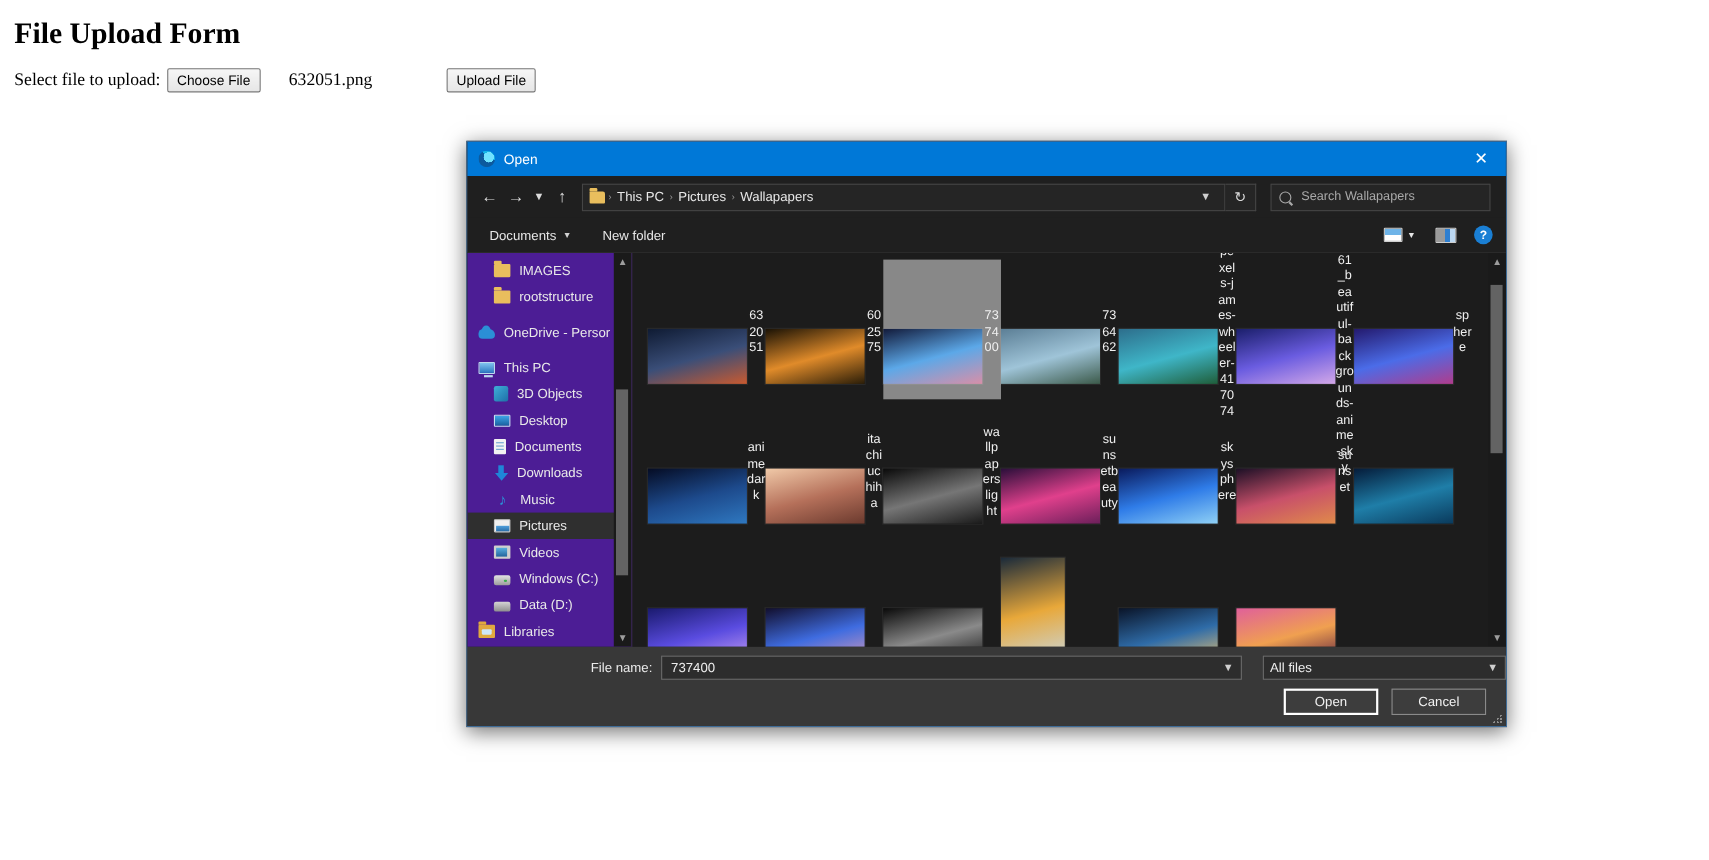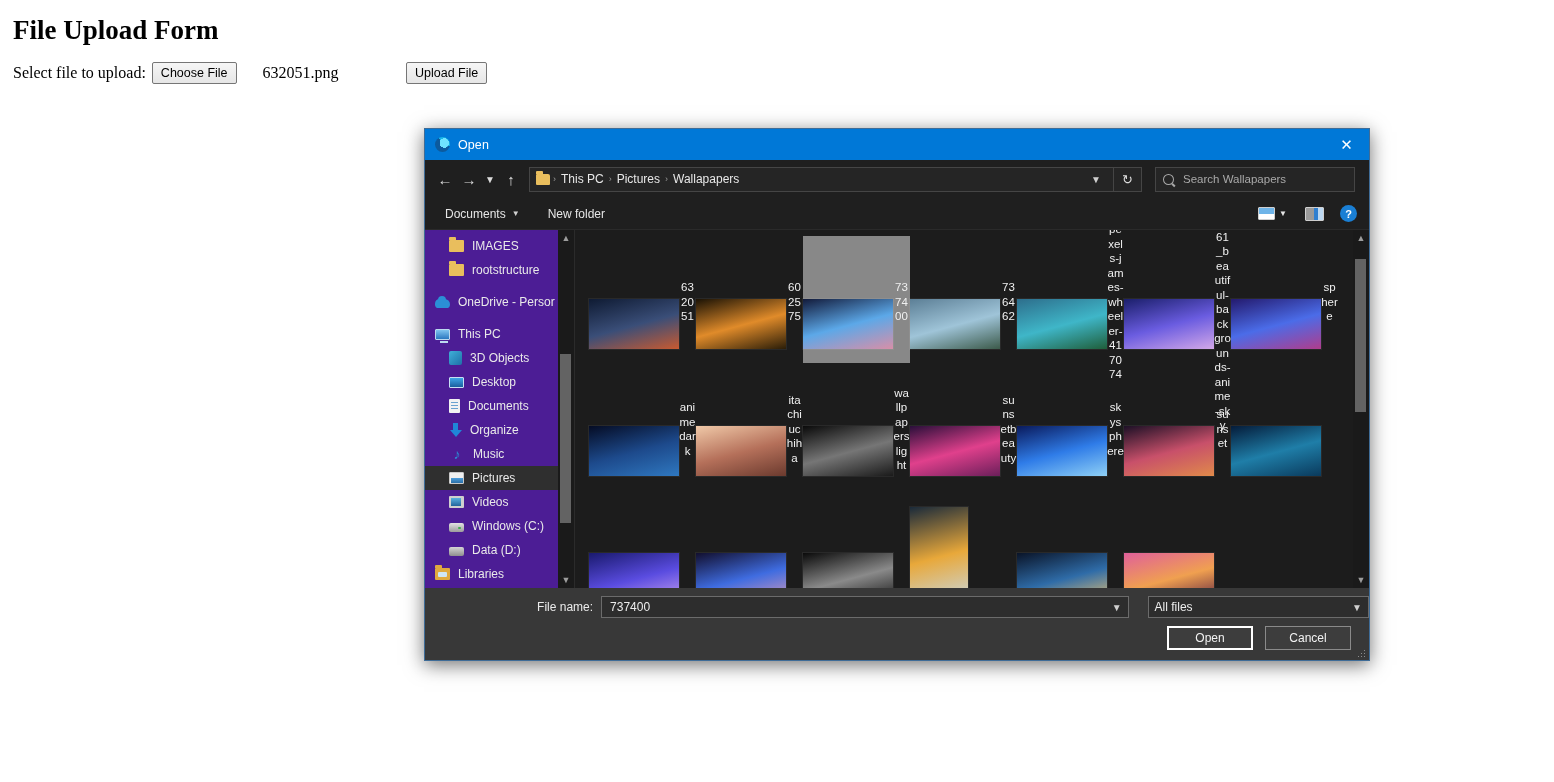--- a/index.html
+++ b/index.html
@@ -417,21 +417,21 @@
           <div class="tree-item indent">
             <span class="ti desktop"></span>
             <span>Desktop</span>
           </div>
           <div class="tree-item indent">
             <span class="ti docs"></span>
             <span>Documents</span>
           </div>
           <div class="tree-item indent">
             <span class="ti dl"></span>
-            <span>Organize</span>
+            <span>Downloads</span>
           </div>
           <div class="tree-item indent">
             <span class="ti music">♪</span>
             <span>Music</span>
           </div>
           <div class="tree-item indent selected">
             <span class="ti pics"></span>
             <span>Pictures</span>
           </div>
           <div class="tree-item indent">

